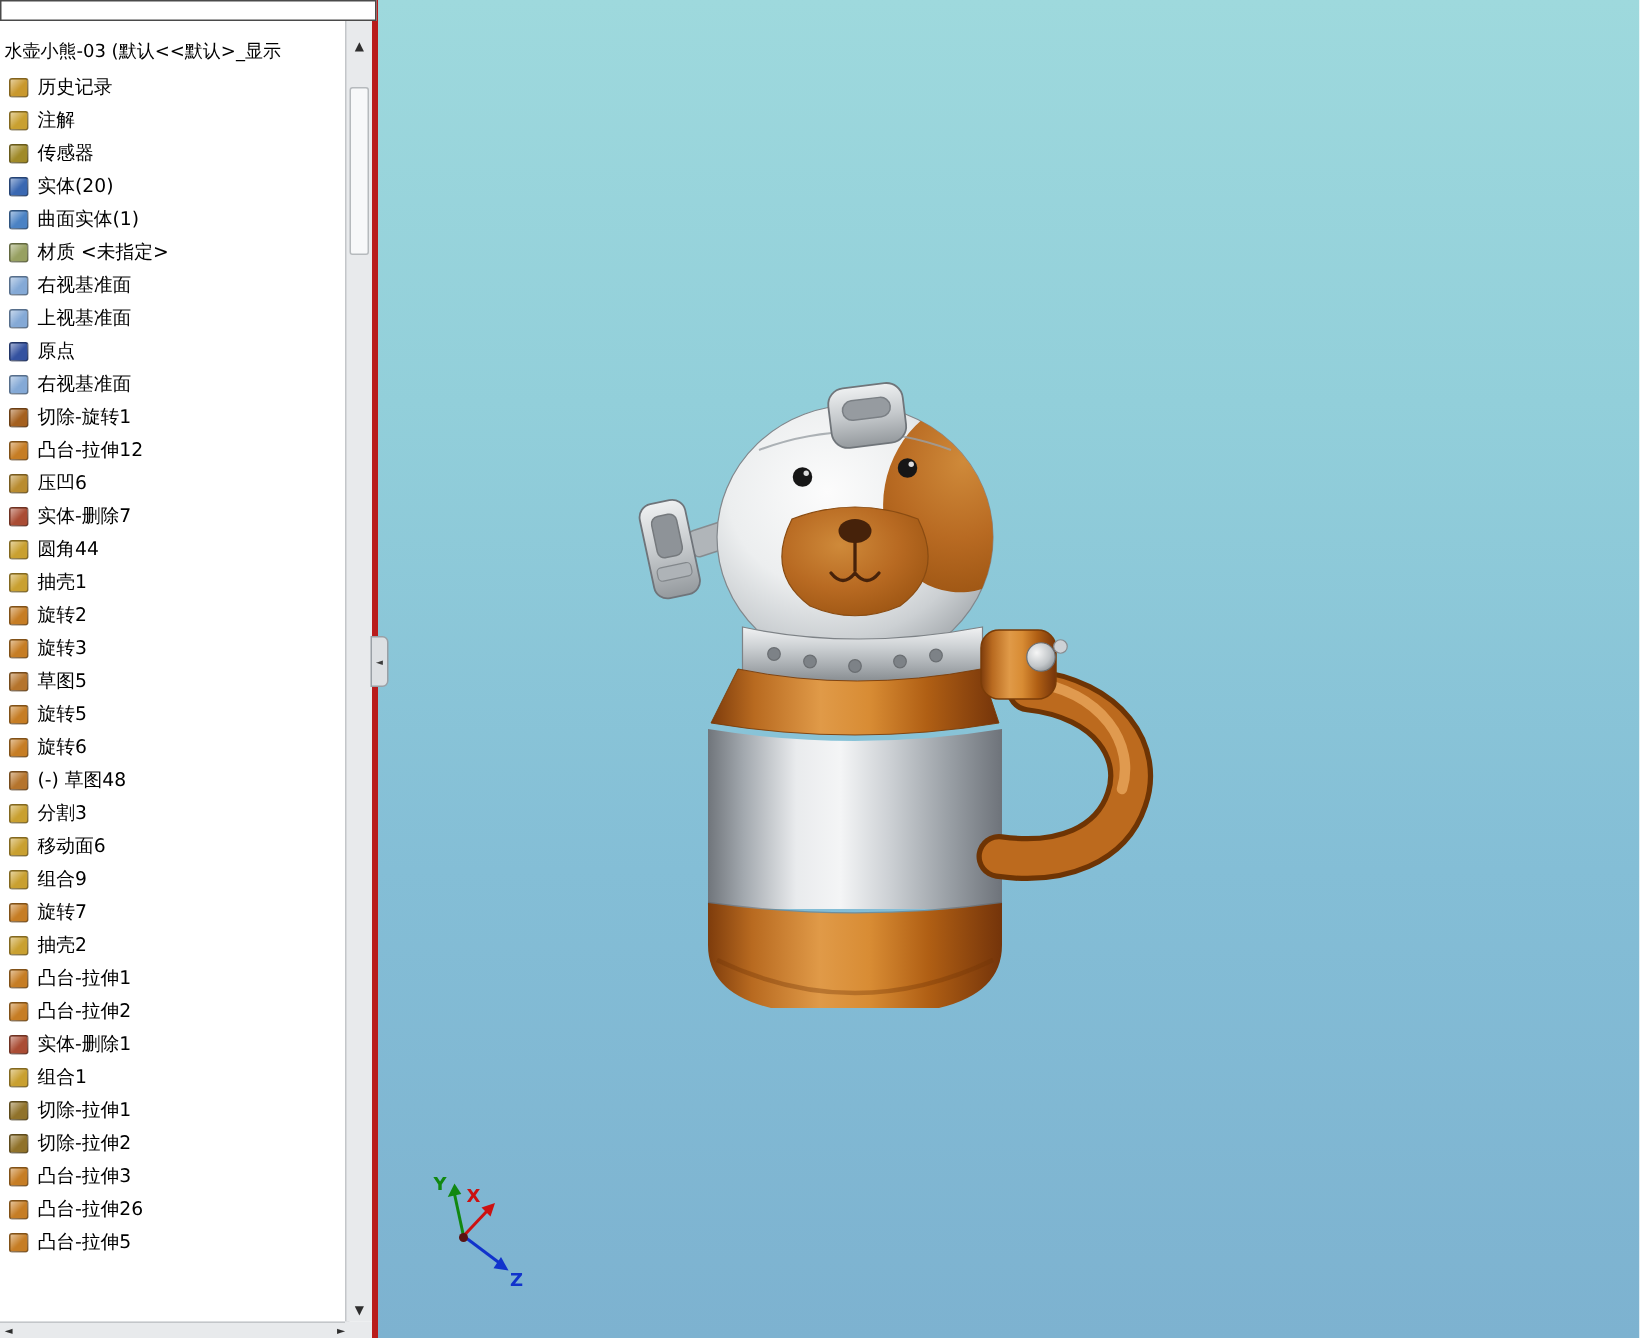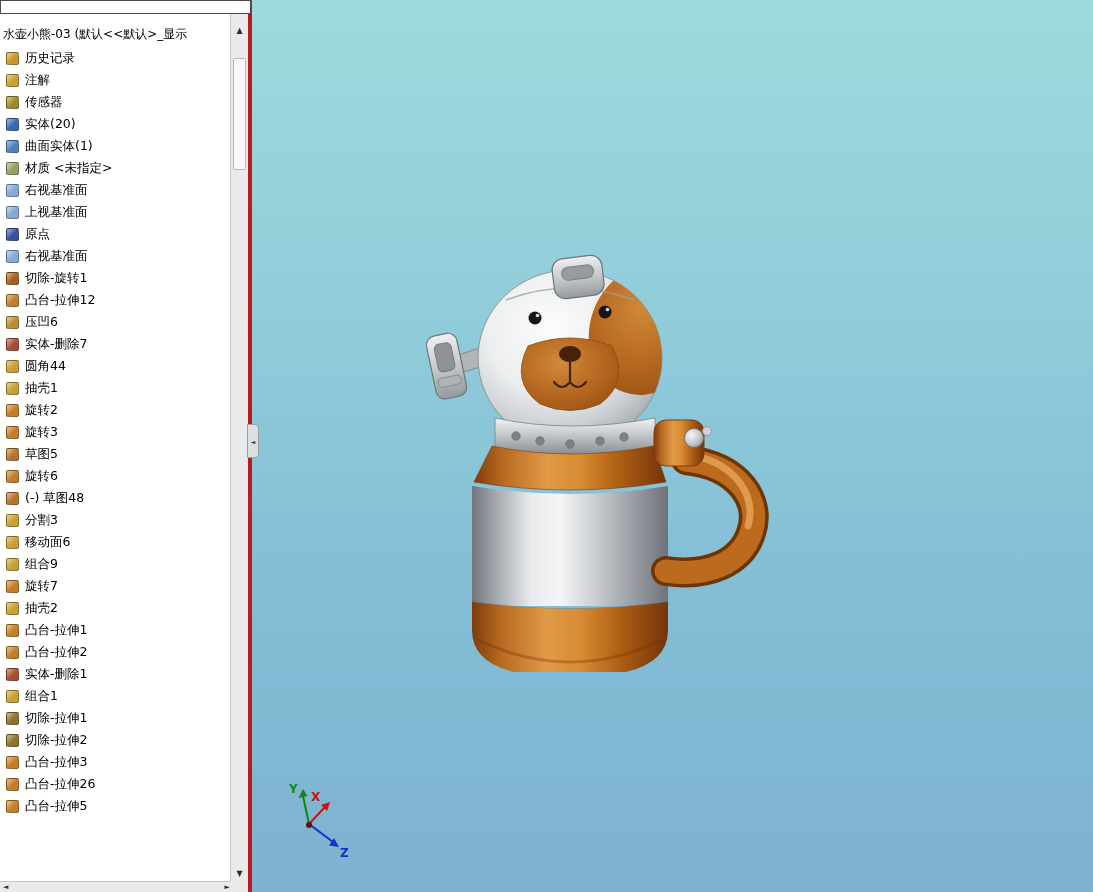--- a/index.html
+++ b/index.html
@@ -145,20 +145,24 @@
           <span class="tree-icon" style="background: linear-gradient(135deg, rgba(255, 255, 255, 0.55), rgba(255, 255, 255, 0) 55%), rgb(198, 125, 36);"></span>
           <span class="tree-label">旋转2</span>
         </div>
         <div class="tree-row">
           <span class="tree-icon" style="background: linear-gradient(135deg, rgba(255, 255, 255, 0.55), rgba(255, 255, 255, 0) 55%), rgb(198, 125, 36);"></span>
           <span class="tree-label">旋转3</span>
         </div>
         <div class="tree-row">
           <span class="tree-icon" style="background: linear-gradient(135deg, rgba(255, 255, 255, 0.55), rgba(255, 255, 255, 0) 55%), rgb(181, 116, 44);"></span>
           <span class="tree-label">草图5</span>
+        </div>
+        <div class="tree-row">
+          <span class="tree-icon" style="background: linear-gradient(135deg, rgba(255, 255, 255, 0.55), rgba(255, 255, 255, 0) 55%), rgb(198, 125, 36);"></span>
+          <span class="tree-label">旋转5</span>
         </div>
         <div class="tree-row">
           <span class="tree-icon" style="background: linear-gradient(135deg, rgba(255, 255, 255, 0.55), rgba(255, 255, 255, 0) 55%), rgb(198, 125, 36);"></span>
           <span class="tree-label">旋转6</span>
         </div>
         <div class="tree-row">
           <span class="tree-icon" style="background: linear-gradient(135deg, rgba(255, 255, 255, 0.55), rgba(255, 255, 255, 0) 55%), rgb(181, 116, 44);"></span>
           <span class="tree-label">(-) 草图48</span>
         </div>
         <div class="tree-row">

